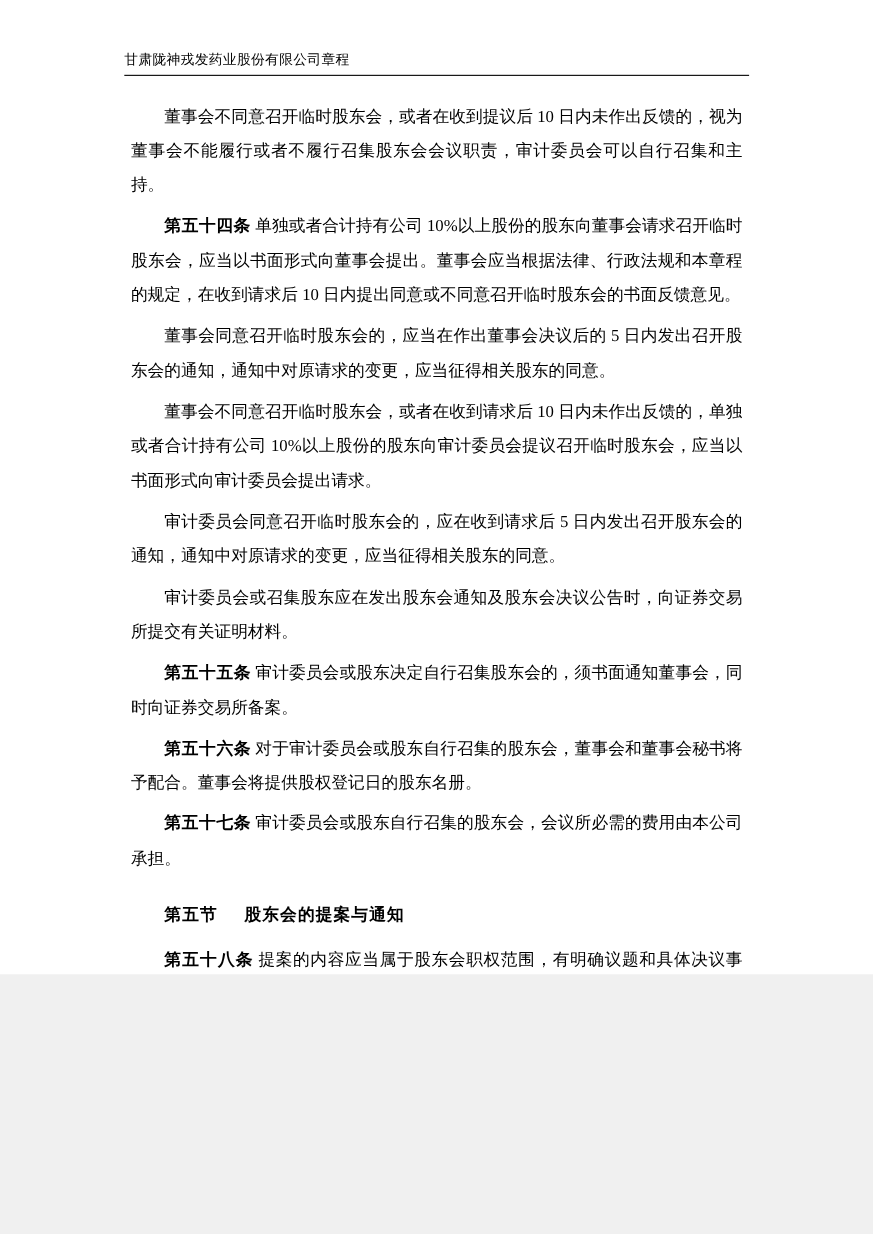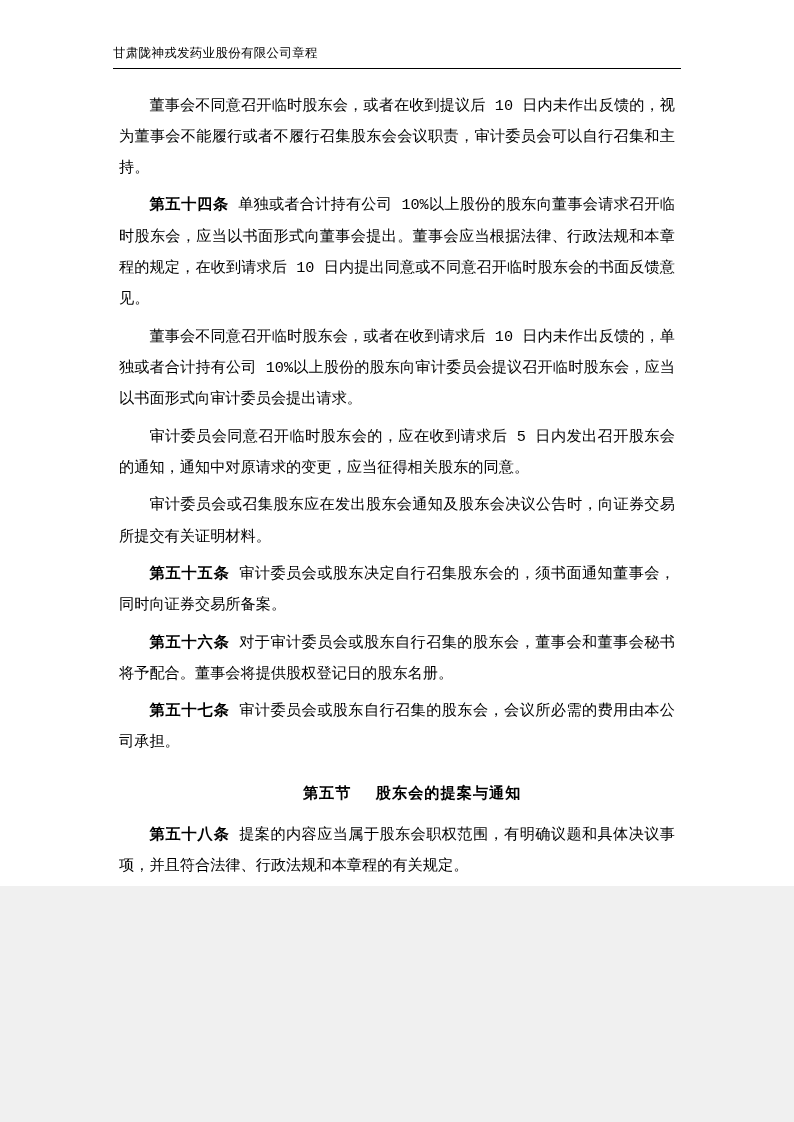--- a/index.html
+++ b/index.html
@@ -7,21 +7,21 @@
     padding: 0;
     background: #f0f0f0;
   }
   .page {
     width: 794px;
     height: 886px;
     background: #ffffff;
     position: relative;
     margin: 0 auto;
     box-sizing: border-box;
-    font-family: Liberation Mono, monospace;
+    font-family: Liberation Serif, serif;
     color: #000000;
     overflow: hidden;
   }
   .content {
     position: absolute;
     left: 113px;
     top: 46px;
     width: 568px;
   }
   .header-line {
@@ -42,21 +42,21 @@
     margin: 6px;
     text-indent: 2em;
   }
   .art-label {
     font-weight: bold;
     letter-spacing: 0.5px;
   }
   .sec-heading {
     margin: 0;
     text-indent: 0;
-    text-align: center;
+    text-align: left;
     font-weight: bold;
     letter-spacing: 1px;
     padding-top: 14px;
     padding-bottom: 4px;
   }
   .sec-heading .gap {
     display: inline-block;
     width: 1.6em;
   }
   .page-number {
@@ -81,20 +81,23 @@
 
       <p class="para">
         <span>董事会不同意召开临时股东会，或者在收到提议后 10 日内未作出反馈的，视为董事会不能履行或者不履行召集股东会会议职责，审计委员会可以自行召集和主持。</span>
       </p>
 
       <p class="para">
         <span class="art-label">第五十四条</span>
         <span>单独或者合计持有公司 10%以上股份的股东向董事会请求召开临时股东会，应当以书面形式向董事会提出。董事会应当根据法律、行政法规和本章程的规定，在收到请求后 10 日内提出同意或不同意召开临时股东会的书面反馈意见。</span>
       </p>
 
+      <p class="para">
+        <span>董事会同意召开临时股东会的，应当在作出董事会决议后的 5 日内发出召开股东会的通知，通知中对原请求的变更，应当征得相关股东的同意。</span>
+      </p>
 
       <p class="para">
         <span>董事会不同意召开临时股东会，或者在收到请求后 10 日内未作出反馈的，单独或者合计持有公司 10%以上股份的股东向审计委员会提议召开临时股东会，应当以书面形式向审计委员会提出请求。</span>
       </p>
 
       <p class="para">
         <span>审计委员会同意召开临时股东会的，应在收到请求后 5 日内发出召开股东会的通知，通知中对原请求的变更，应当征得相关股东的同意。</span>
       </p>
 
 

